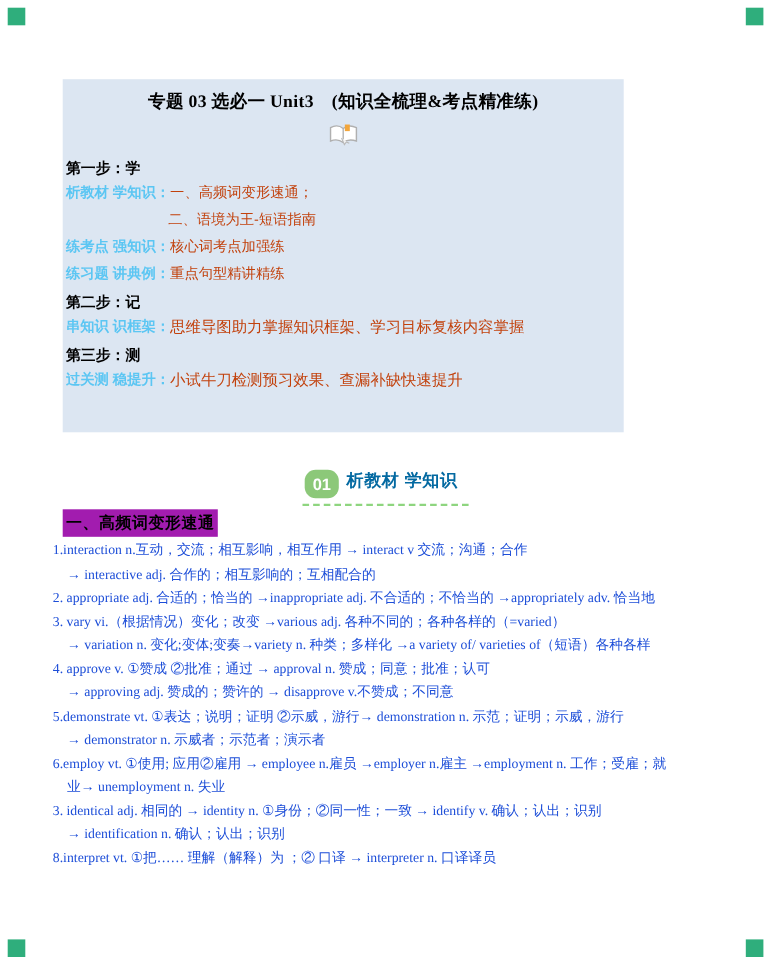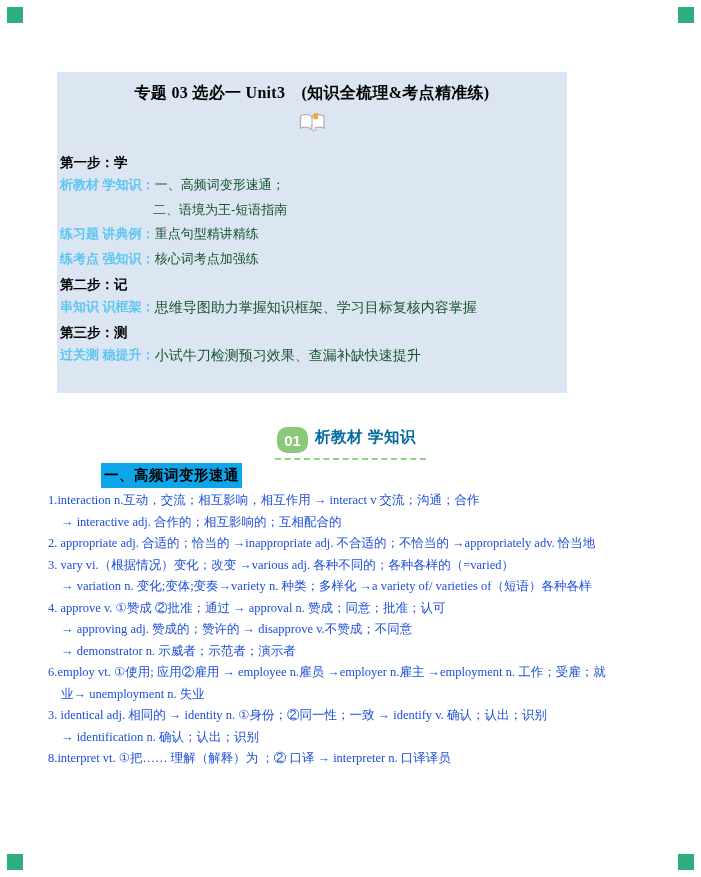--- a/index.html
+++ b/index.html
@@ -10,38 +10,38 @@
   .corner.tr{right:7px;top:7px;}
   .corner.bl{left:7px;bottom:7px;}
   .corner.br{right:7px;bottom:7px;}
 
   .header-box{position:absolute;left:57px;top:72px;width:510px;height:321px;
               background:#dce6f2;box-sizing:border-box;padding:8px 3px 0 3px;}
   .box-title{text-align:center;font-family:"Liberation Serif",serif;font-weight:bold;
              font-size:16px;line-height:22px;margin-top:2px;letter-spacing:0.3px;}
   .nav-line{display:flex;justify-content:center;align-items:center;gap:2px;margin-top:8px;
             font-weight:bold;font-size:15px;line-height:24px;}
-  .step-heading{font-weight:bold;font-size:13.5px;line-height:20px;margin-top:19px;}
+  .step-heading{font-weight:bold;font-size:13.5px;line-height:20px;margin-top:9px;}
   .row{display:flex;line-height:24.5px;font-size:13px;}
   .row .lbl{min-width:93px;color:#5bc6f3;font-weight:bold;flex-shrink:0;}
-  .row .txt{color:#14532d;}
+  .row .txt{color:#c2410c;}
   .row.small{line-height:24px;}
   .row.small .txt{font-size:14px;}
   .sh2{margin-top:4px;}
 
   .badge-wrap{position:absolute;left:0;right:0;top:427px;display:flex;justify-content:center;}
   .badge-inner{display:inline-flex;gap:7px;
                border-bottom:2px dashed #8ed57f;padding:0 10px 5px 2px;}
   .badge-num{background:#8cc879;color:#fff;font-weight:bold;font-size:15px;width:31px;height:26px;
              border-radius:10px;display:flex;align-items:center;justify-content:center;}
   .badge-label{color:#0369a1;font-weight:bold;font-size:15.5px;letter-spacing:0.5px;}
 
-  .yellow-heading{position:absolute;left:57px;top:463px;background:#0ea5e9;color:#000;
+  .yellow-heading{position:absolute;left:57px;top:463px;background:#a21caf;color:#000;
                   font-weight:bold;font-size:14.5px;padding:3px 3px;display:inline-block;
-                  letter-spacing:0.5px;margin-left:44px;}
+                  letter-spacing:0.5px;}
 
   .vocab{position:absolute;left:48px;top:490px;width:648px;
          font-family:"Liberation Serif",serif;font-size:12.5px;color:#1d4ed8;}
   .vline{line-height:21.5px;white-space:nowrap;}
   .vline.indent{padding-left:13px;}
 </style>
 </head>
 <body>
 
 <div class="page">
@@ -72,26 +72,26 @@
       <span class="txt">一、高频词变形速通；</span>
     </div>
     <div class="row">
       <span class="lbl"></span>
       <span class="txt">二、语境为王-短语指南</span>
     </div>
     <div class="row">
       <span class="lbl"></span>
     </div>
     <div class="row">
+      <span class="lbl">练考点 强知识：</span>
+      <span class="txt">核心词考点加强练</span>
+    </div>
+    <div class="row">
       <span class="lbl">练习题 讲典例：</span>
       <span class="txt">重点句型精讲精练</span>
-    </div>
-    <div class="row">
-      <span class="lbl">练考点 强知识：</span>
-      <span class="txt">核心词考点加强练</span>
     </div>
 
     <div class="step-heading sh2">第二步：记</div>
     <div class="row small">
       <span class="lbl">串知识 识框架：</span>
       <span class="txt">思维导图助力掌握知识框架、学习目标复核内容掌握</span>
     </div>
 
     <div class="step-heading sh2">第三步：测</div>
     <div class="row small">
@@ -110,20 +110,21 @@
   <div class="yellow-heading">一、高频词变形速通</div>
 
   <div class="vocab">
     <div class="vline">1.interaction n.互动，交流；相互影响，相互作用 → interact v 交流；沟通；合作</div>
     <div class="vline indent">→ interactive adj. 合作的；相互影响的；互相配合的</div>
     <div class="vline">2. appropriate adj. 合适的；恰当的 →inappropriate adj. 不合适的；不恰当的 →appropriately adv. 恰当地</div>
     <div class="vline">3. vary vi.（根据情况）变化；改变 →various adj. 各种不同的；各种各样的（=varied）</div>
     <div class="vline indent">→ variation n. 变化;变体;变奏→variety n. 种类；多样化 →a variety of/ varieties of（短语）各种各样</div>
     <div class="vline">4. approve v. ①赞成 ②批准；通过  → approval n. 赞成；同意；批准；认可</div>
     <div class="vline indent">→ approving adj. 赞成的；赞许的  → disapprove  v.不赞成；不同意</div>
+    <div class="vline">5.demonstrate vt. ①表达；说明；证明 ②示威，游行→ demonstration n. 示范；证明；示威，游行</div>
     <div class="vline indent">→ demonstrator n. 示威者；示范者；演示者</div>
     <div class="vline">6.employ vt. ①使用; 应用②雇用 → employee n.雇员 →employer n.雇主 →employment n.  工作；受雇；就</div>
     <div class="vline indent">业→ unemployment n. 失业</div>
     <div class="vline">3. identical adj. 相同的 → identity n. ①身份；②同一性；一致 → identify v. 确认；认出；识别</div>
     <div class="vline indent">→ identification n. 确认；认出；识别</div>
     <div class="vline">8.interpret vt. ①把…… 理解（解释）为 ；② 口译 → interpreter n. 口译译员</div>
   </div>
 
 </div>
 

